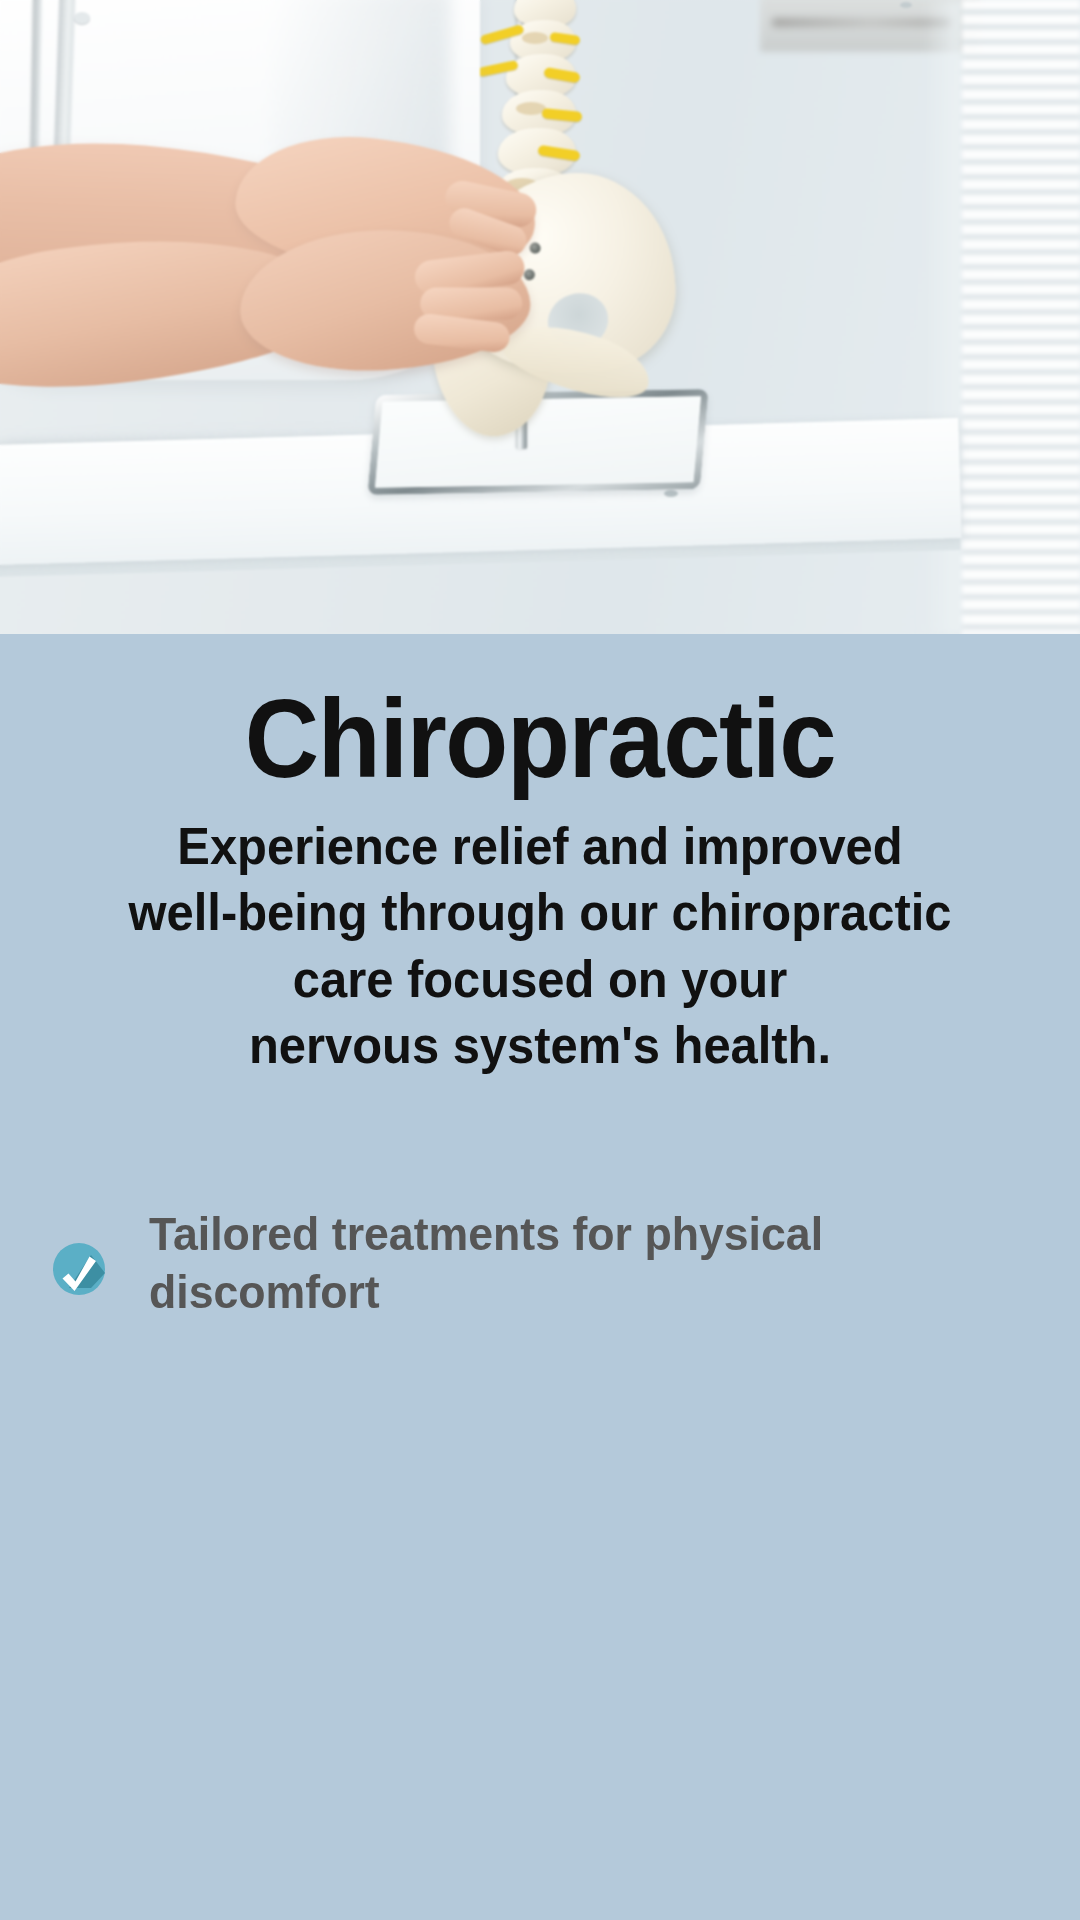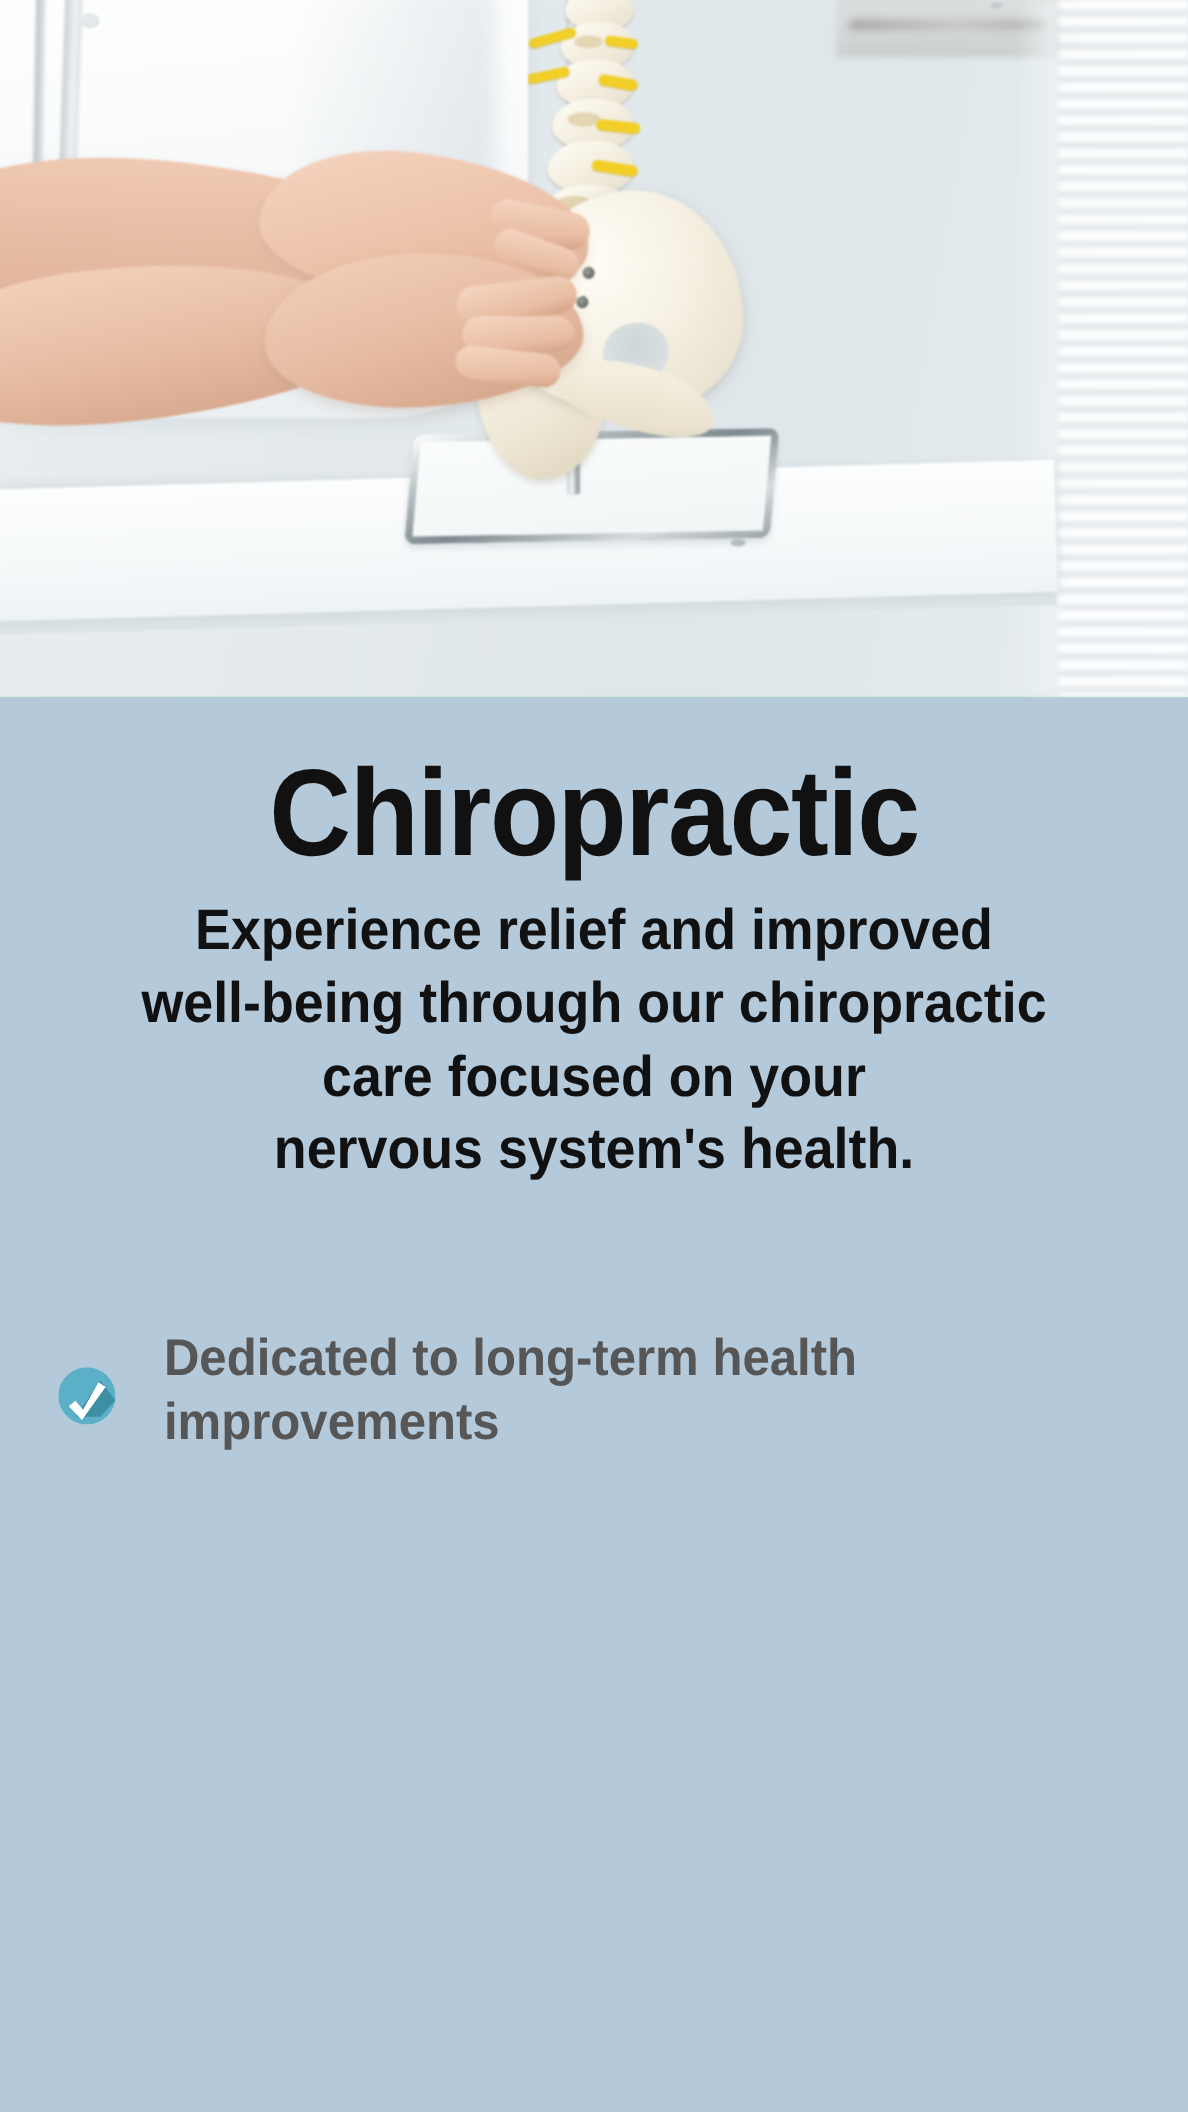--- a/index.html
+++ b/index.html
@@ -10,21 +10,21 @@
   }
   body {
     font-family: "Liberation Sans", sans-serif;
   }
 
   .poster {
     position: relative;
     width: 1080px;
     height: 1920px;
     overflow: hidden;
-    background: #22c55e;
+    background: #f9a8d4;
   }
 
   
   .photo {
     position: absolute;
     left: 0; top: 0;
     width: 1080px;
     height: 634px;
     overflow: hidden;
     background: #eef2f4;
@@ -451,28 +451,28 @@
 
     <p class="subhead">
       <span class="ln">Experience relief and improved</span>
       <span class="ln">well-being through our chiropractic</span>
       <span class="ln">care focused on your</span>
       <span class="ln">nervous system's health.</span>
     </p>
 
     <ul class="benefits">
 
-
-
       <li class="benefit">
         <span class="check-wrap">
           <svg class="check-svg" viewBox="0 0 52 52" aria-hidden="true">
             <circle cx="26" cy="26" r="26" fill="#5bafc6"></circle>
             <path d="M38 12 L52 30 L38 45 L16 45 Z" fill="#3d8fa3"></path>
             <path d="M36.5 13.5 L22.5 38.5 L15.5 30.5 L9.5 35.5 L21.5 48 L43 18 Z" fill="#ffffff"></path>
           </svg>
         </span>
-        <span class="benefit-text">Dedicated to long-term health improvements</span>
+        <span class="benefit-text">Tailored treatments for physical discomfort</span>
       </li>
+
+
 
     </ul>
   </div>
 </div>
 
 </body></html>

